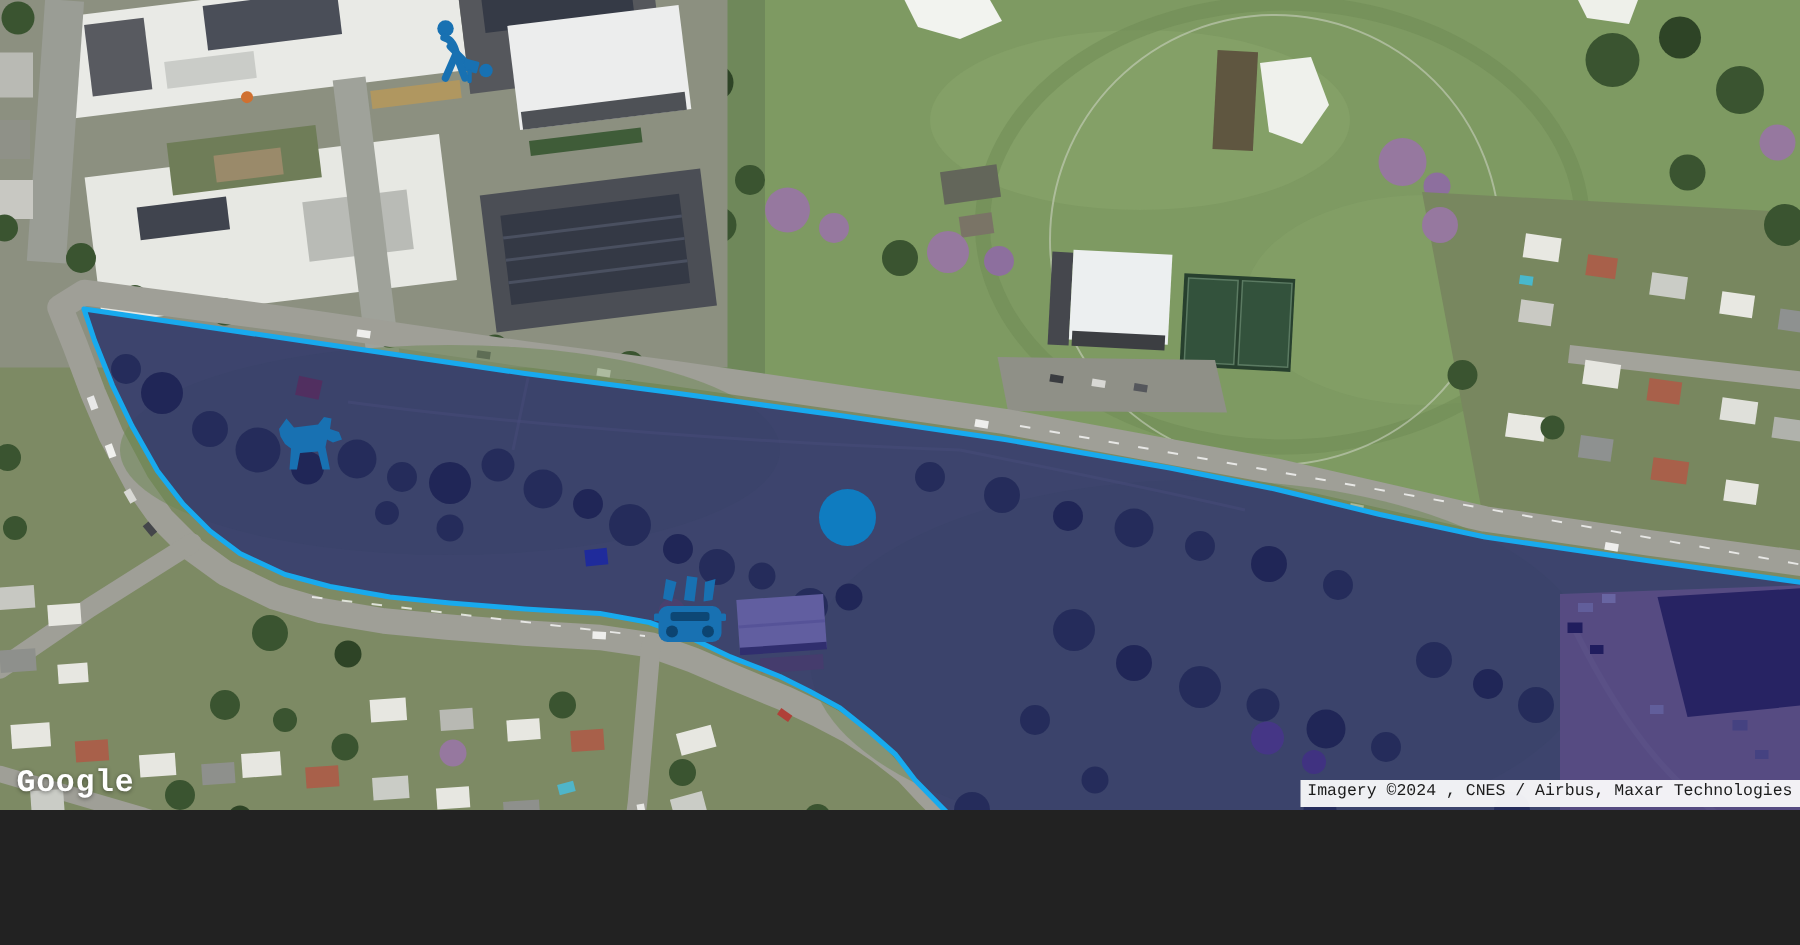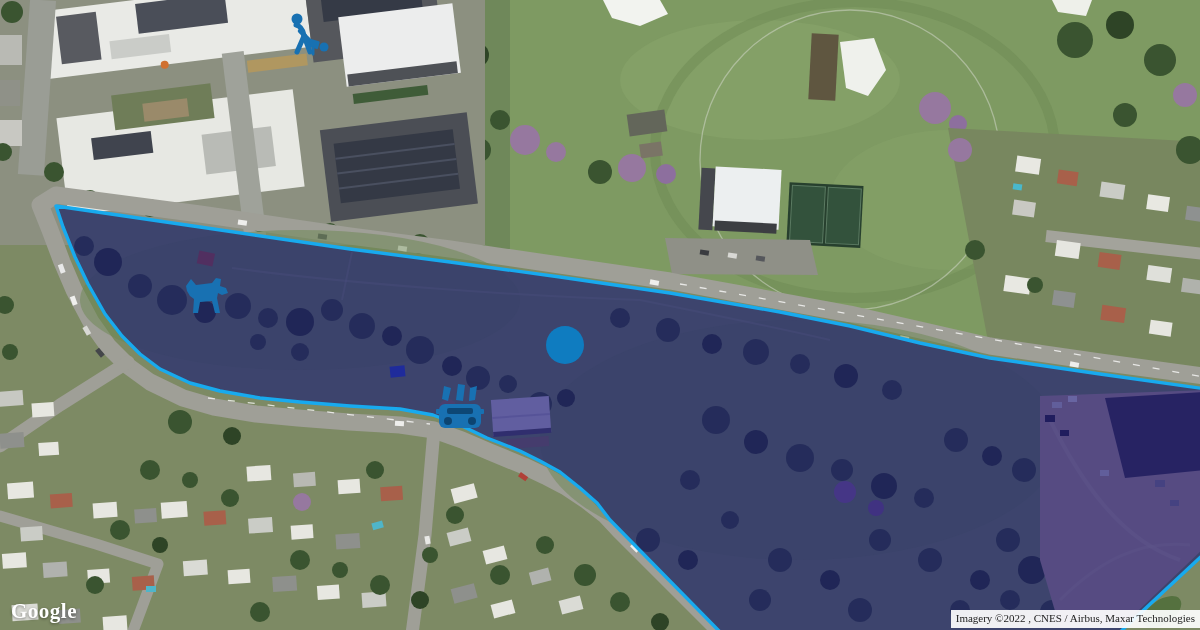--- a/index.html
+++ b/index.html
@@ -1,17 +1,17 @@
 <!DOCTYPE html>
 <html><head>
 <meta charset="utf-8">
 <style>
   html,body{margin:0;padding:0;background:#222;}
-  .stage{position:relative;width:1200px;height:630px;overflow:hidden;
-         font-family:Liberation Serif, serif;}
+  .stage{position:relative;width:1200px;height:540px;overflow:hidden;
+         font-family:Liberation Mono, monospace;}
   .stage svg{position:absolute;top:0;left:0;display:block;}
   .logo{position:absolute;left:11px;bottom:6px;color:#ffffff;font-size:21px;
         font-weight:600;letter-spacing:.5px;
         text-shadow:0 1px 3px rgba(0,0,0,.45);}
   .attribution{position:absolute;right:0;bottom:2px;background:rgba(255,255,255,.92);
         color:#1b1b1b;font-size:11px;line-height:15px;padding:1px 5px 2px 5px;}
   .ovl-fill{fill:rgba(24,18,120,.60);}
   .ovl-stroke{fill:none;stroke:#18aaee;stroke-width:3.4;stroke-linejoin:round;stroke-linecap:round;}
   .icon-blue{fill:#1871b2;}
   .icon-stroke{stroke:#1871b2;fill:none;stroke-linecap:round;}
@@ -361,14 +361,14 @@
     <rect class="icon-blue" x="-21" y="-6" width="42" height="24" rx="6"></rect>
     <rect class="icon-blue" x="-24" y="-1" width="4" height="5" rx="1"></rect>
     <rect class="icon-blue" x="20" y="-1" width="4" height="5" rx="1"></rect>
     <rect x="-13" y="-2" width="26" height="6" rx="2" fill="#0a3a60" opacity=".75"></rect>
     <circle cx="-12" cy="11" r="4" fill="#0a3a60" opacity=".8"></circle>
     <circle cx="12" cy="11" r="4" fill="#0a3a60" opacity=".8"></circle>
   </g>
 </svg>
 
 <div class="logo">Google</div>
-<div class="attribution">Imagery ©2022 , CNES / Airbus, Maxar Technologies</div>
+<div class="attribution">Imagery ©2024 , CNES / Airbus, Maxar Technologies</div>
 </div>
 
 </body></html>

